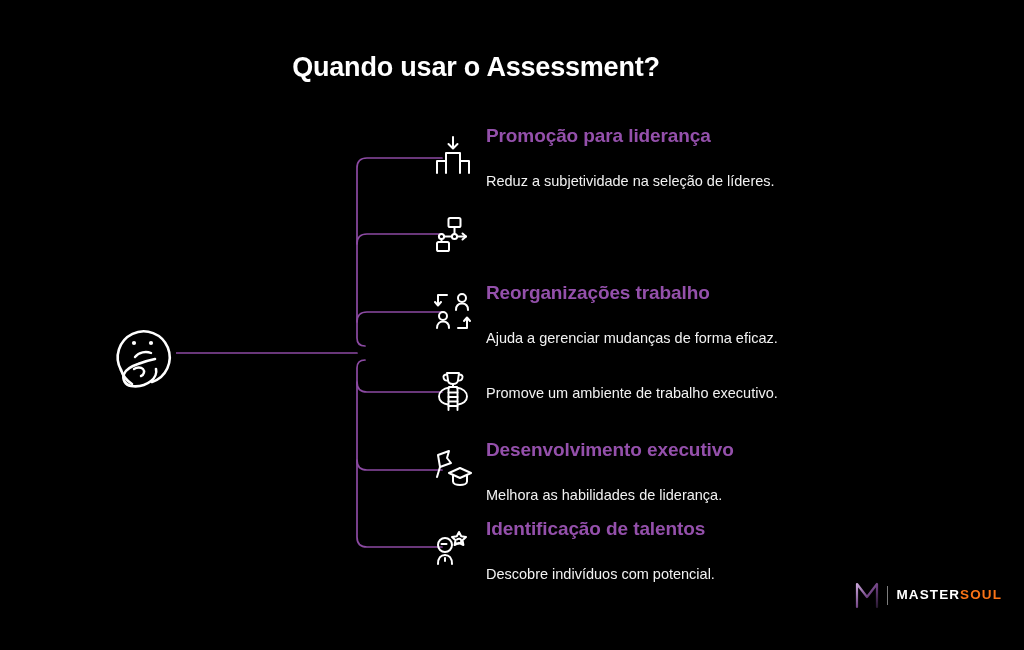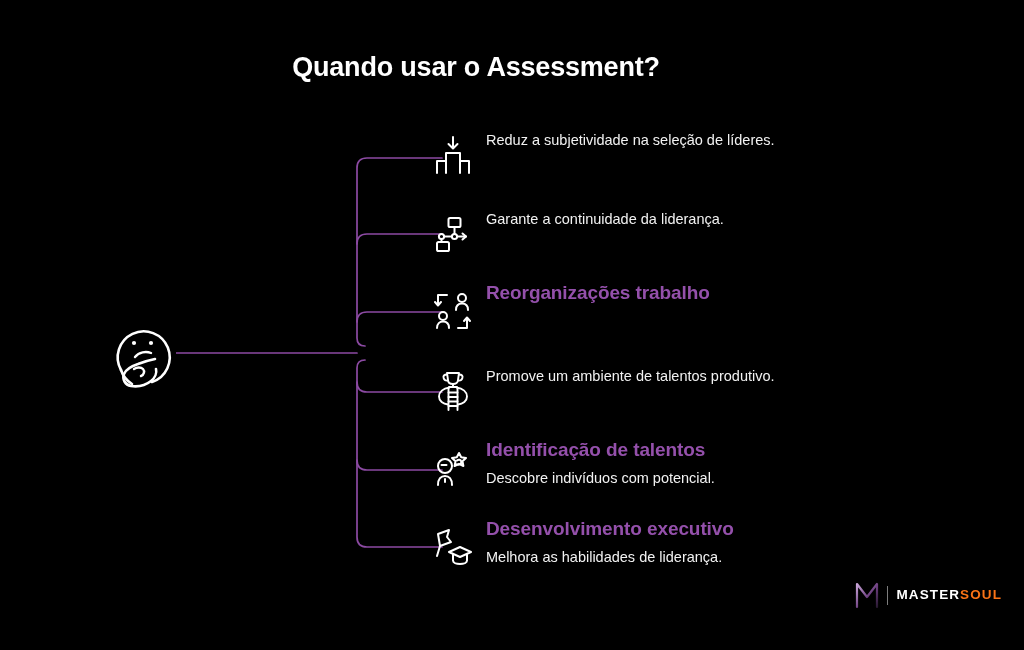--- a/index.html
+++ b/index.html
@@ -98,21 +98,21 @@
   .item-title {
     font-size: 19px;
     font-weight: 700;
     color: #9450ab;
     line-height: 1.28;
     letter-spacing: -0.1px;
     white-space: nowrap;
   }
 
   .item-desc {
-    margin-top: 7px;
+    margin-top: 24px;
     font-size: 14.5px;
     font-weight: 400;
     color: #f2f2f2;
     line-height: 1.3;
     white-space: nowrap;
   }
 
   
   .logo {
     position: absolute;
@@ -192,20 +192,21 @@
           <g stroke="#ffffff" stroke-width="2" stroke-linecap="round" stroke-linejoin="round" fill="none">
             <path d="M18 2 L18 13"></path>
             <path d="M13.5 9 L18 13.5 L22.5 9"></path>
             <path d="M11 38 L11 18 L25 18 L25 38"></path>
             <path d="M2 38 L2 26 L10 26"></path>
             <path d="M34 38 L34 26 L26 26"></path>
           </g>
         </svg>
       </div>
       <div class="item-text">
+        <div class="item-title">Promoção para liderança</div>
         <div class="item-desc">Reduz a subjetividade na seleção de líderes.</div>
       </div>
     </div>
 
     <div class="item">
       <div class="item-icon">
         <svg width="36" height="40" viewBox="0 0 36 40" fill="none" xmlns="http://www.w3.org/2000/svg">
           <g stroke="#ffffff" stroke-width="2" stroke-linecap="round" stroke-linejoin="round" fill="none">
             <rect x="13.5" y="4" width="12" height="9" rx="1.6"></rect>
             <path d="M19.5 13 L19.5 20"></path>
@@ -213,21 +214,20 @@
             <circle cx="6.5" cy="22.5" r="2.6"></circle>
             <path d="M9.1 22.5 L16.9 22.5"></path>
             <path d="M22.1 22.5 L31 22.5"></path>
             <path d="M27.5 19.5 L31 22.5 L27.5 25.5"></path>
             <path d="M6.5 25.1 L6.5 28"></path>
             <rect x="2" y="28" width="12" height="9" rx="1.6"></rect>
           </g>
         </svg>
       </div>
       <div class="item-text">
-        <div class="item-desc">Garante a continuidade da liderança.</div>
       </div>
     </div>
 
     <div class="item">
       <div class="item-icon">
         <svg width="38" height="40" viewBox="0 0 38 40" fill="none" xmlns="http://www.w3.org/2000/svg">
           <g stroke="#ffffff" stroke-width="2" stroke-linecap="round" stroke-linejoin="round" fill="none">
 
             <path d="M13 3 L4 3 L4 13"></path>
             <path d="M1 10 L4 13.5 L7 10"></path>
@@ -238,20 +238,21 @@
             <circle cx="9" cy="24" r="4"></circle>
             <path d="M3 36 C3 31.6 5.7 29.5 9 29.5 C12.3 29.5 15 31.6 15 36"></path>
 
             <path d="M24 36 L33 36 L33 26"></path>
             <path d="M30 29 L33 25.5 L36 29"></path>
           </g>
         </svg>
       </div>
       <div class="item-text">
         <div class="item-title">Reorganizações trabalho</div>
+        <div class="item-desc">Ajuda a gerenciar mudanças de forma eficaz.</div>
       </div>
     </div>
 
     <div class="item">
       <div class="item-icon">
         <svg width="34" height="42" viewBox="0 0 34 42" fill="none" xmlns="http://www.w3.org/2000/svg">
           <g stroke="#ffffff" stroke-width="1.9" stroke-linecap="round" stroke-linejoin="round" fill="none">
 
             <path d="M11 3 L23 3 L22 10 C22 12.5 19.8 14 17 14 C14.2 14 12 12.5 12 10 Z"></path>
             <path d="M11 4.5 C8 4.5 7 6 7.6 8 C8.2 10 10 10.8 11.6 10.6"></path>
@@ -265,21 +266,40 @@
             <path d="M12.5 18 L12.5 40"></path>
             <path d="M21.5 18 L21.5 40"></path>
             <path d="M12.5 22.5 L21.5 22.5"></path>
             <path d="M12.5 27 L21.5 27"></path>
             <path d="M12.5 31.5 L21.5 31.5"></path>
             <path d="M12.5 36 L21.5 36"></path>
           </g>
         </svg>
       </div>
       <div class="item-text">
-        <div class="item-desc">Promove um ambiente de talentos produtivo.</div>
+        <div class="item-desc">Promove um ambiente de trabalho executivo.</div>
+      </div>
+    </div>
+
+    <div class="item">
+      <div class="item-icon">
+        <svg width="38" height="40" viewBox="0 0 38 40" fill="none" xmlns="http://www.w3.org/2000/svg">
+          <g stroke="#ffffff" stroke-width="2" stroke-linecap="round" stroke-linejoin="round" fill="none">
+
+            <path d="M4 6 L15 2 L13 9 L17 14 L6 18 Z"></path>
+            <path d="M6 18 L3 28"></path>
+
+            <path d="M26 19 L37 24 L26 29 L15 24 Z"></path>
+            <path d="M19 26.5 L19 32.5 C19 34.6 22.3 36 26 36 C29.7 36 33 34.6 33 32.5 L33 26.5"></path>
+          </g>
+        </svg>
+      </div>
+      <div class="item-text">
+        <div class="item-title">Desenvolvimento executivo</div>
+        <div class="item-desc">Melhora as habilidades de liderança.</div>
       </div>
     </div>
 
     <div class="item">
       <div class="item-icon">
         <svg width="38" height="40" viewBox="0 0 38 40" fill="none" xmlns="http://www.w3.org/2000/svg">
           <g stroke="#ffffff" stroke-width="2" stroke-linecap="round" stroke-linejoin="round" fill="none">
 
             <path d="M25 4 L27.2 8.3 L32 9 L28.5 12.3 L29.4 17 L25 14.8 L20.6 17 L21.5 12.3 L18 9 L22.8 8.3 Z"></path>
             <path d="M23 11.5 C24.6 10 27 10.6 27.3 12.7 C27.6 15.3 24.6 16.6 22.6 15.2"></path>
@@ -288,39 +308,20 @@
             <path d="M7.5 16 L12.5 16"></path>
 
             <path d="M4 36 C4 30 7 27 11 27 C15 27 18 30 18 36"></path>
             <path d="M11 30 L11 33"></path>
           </g>
         </svg>
       </div>
       <div class="item-text">
         <div class="item-title">Identificação de talentos</div>
         <div class="item-desc">Descobre indivíduos com potencial.</div>
-      </div>
-    </div>
-
-    <div class="item">
-      <div class="item-icon">
-        <svg width="38" height="40" viewBox="0 0 38 40" fill="none" xmlns="http://www.w3.org/2000/svg">
-          <g stroke="#ffffff" stroke-width="2" stroke-linecap="round" stroke-linejoin="round" fill="none">
-
-            <path d="M4 6 L15 2 L13 9 L17 14 L6 18 Z"></path>
-            <path d="M6 18 L3 28"></path>
-
-            <path d="M26 19 L37 24 L26 29 L15 24 Z"></path>
-            <path d="M19 26.5 L19 32.5 C19 34.6 22.3 36 26 36 C29.7 36 33 34.6 33 32.5 L33 26.5"></path>
-          </g>
-        </svg>
-      </div>
-      <div class="item-text">
-        <div class="item-title">Desenvolvimento executivo</div>
-        <div class="item-desc">Melhora as habilidades de liderança.</div>
       </div>
     </div>
 
   </div>
 
   <div class="logo">
     <svg class="logo-mark" viewBox="0 0 26 28" fill="none" xmlns="http://www.w3.org/2000/svg">
       <defs>
         <linearGradient id="mgrad" x1="0" y1="0" x2="1" y2="1">
           <stop offset="0%" stop-color="#c9a6d8"></stop>

